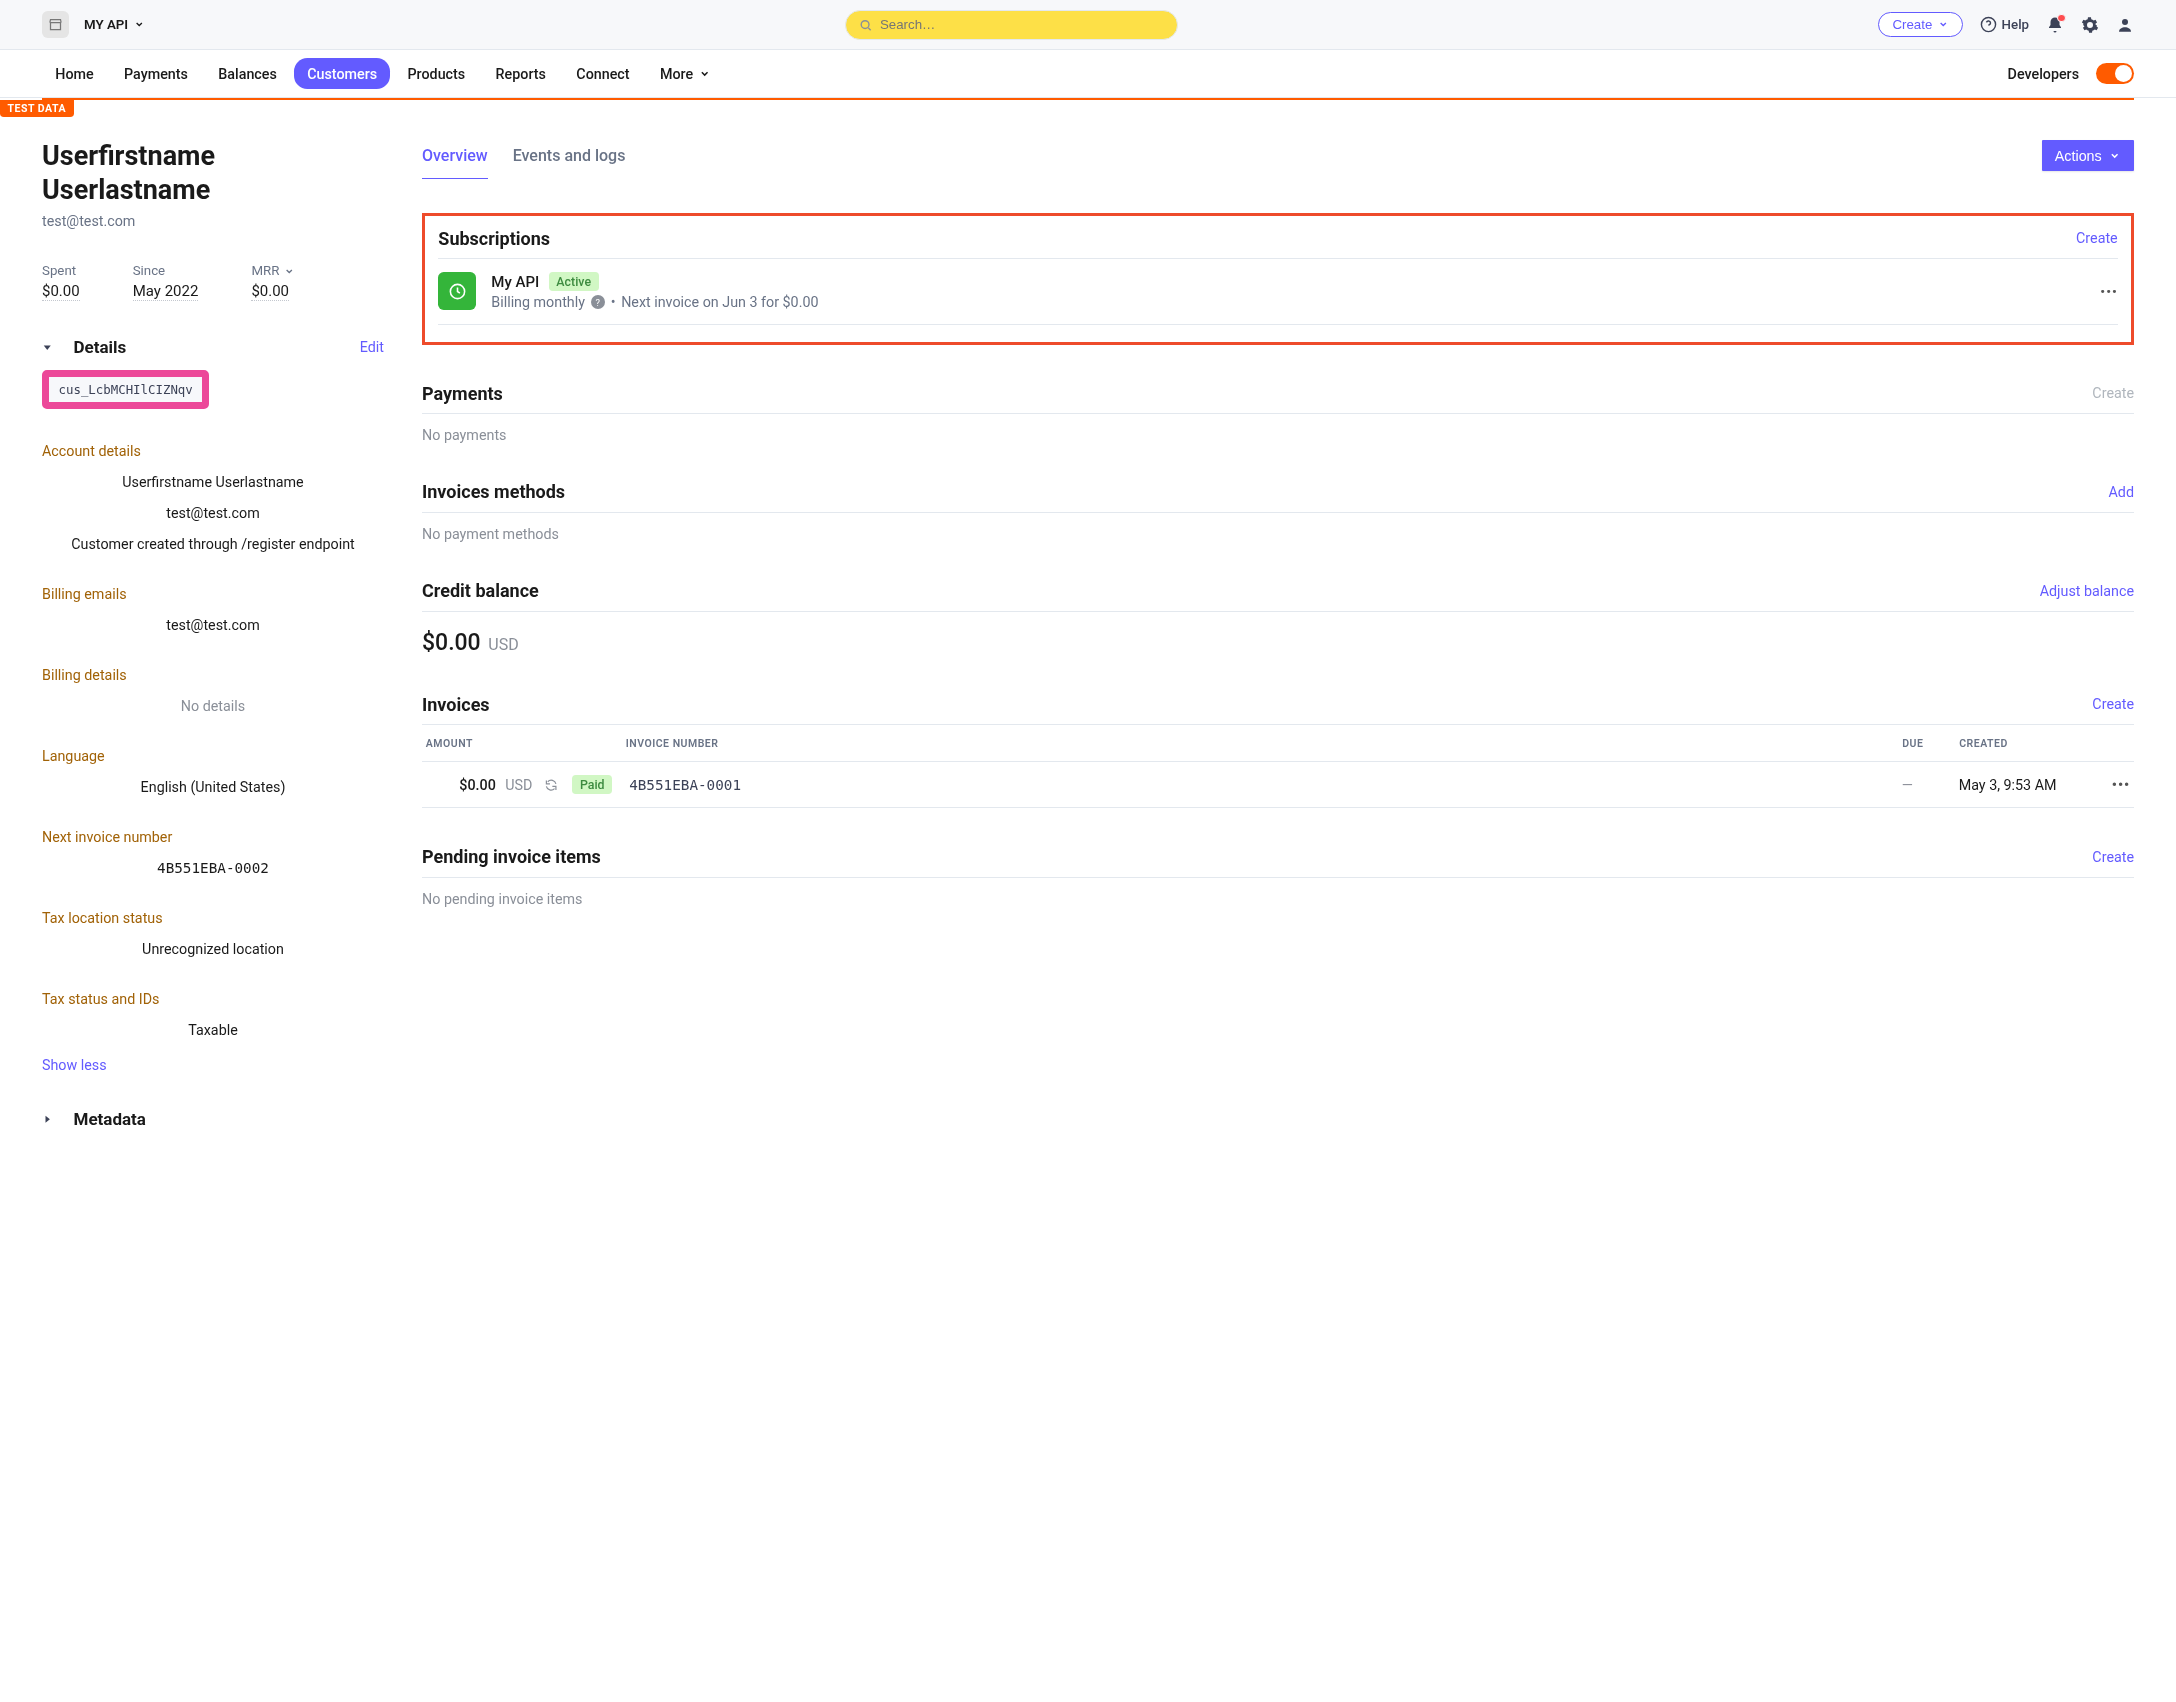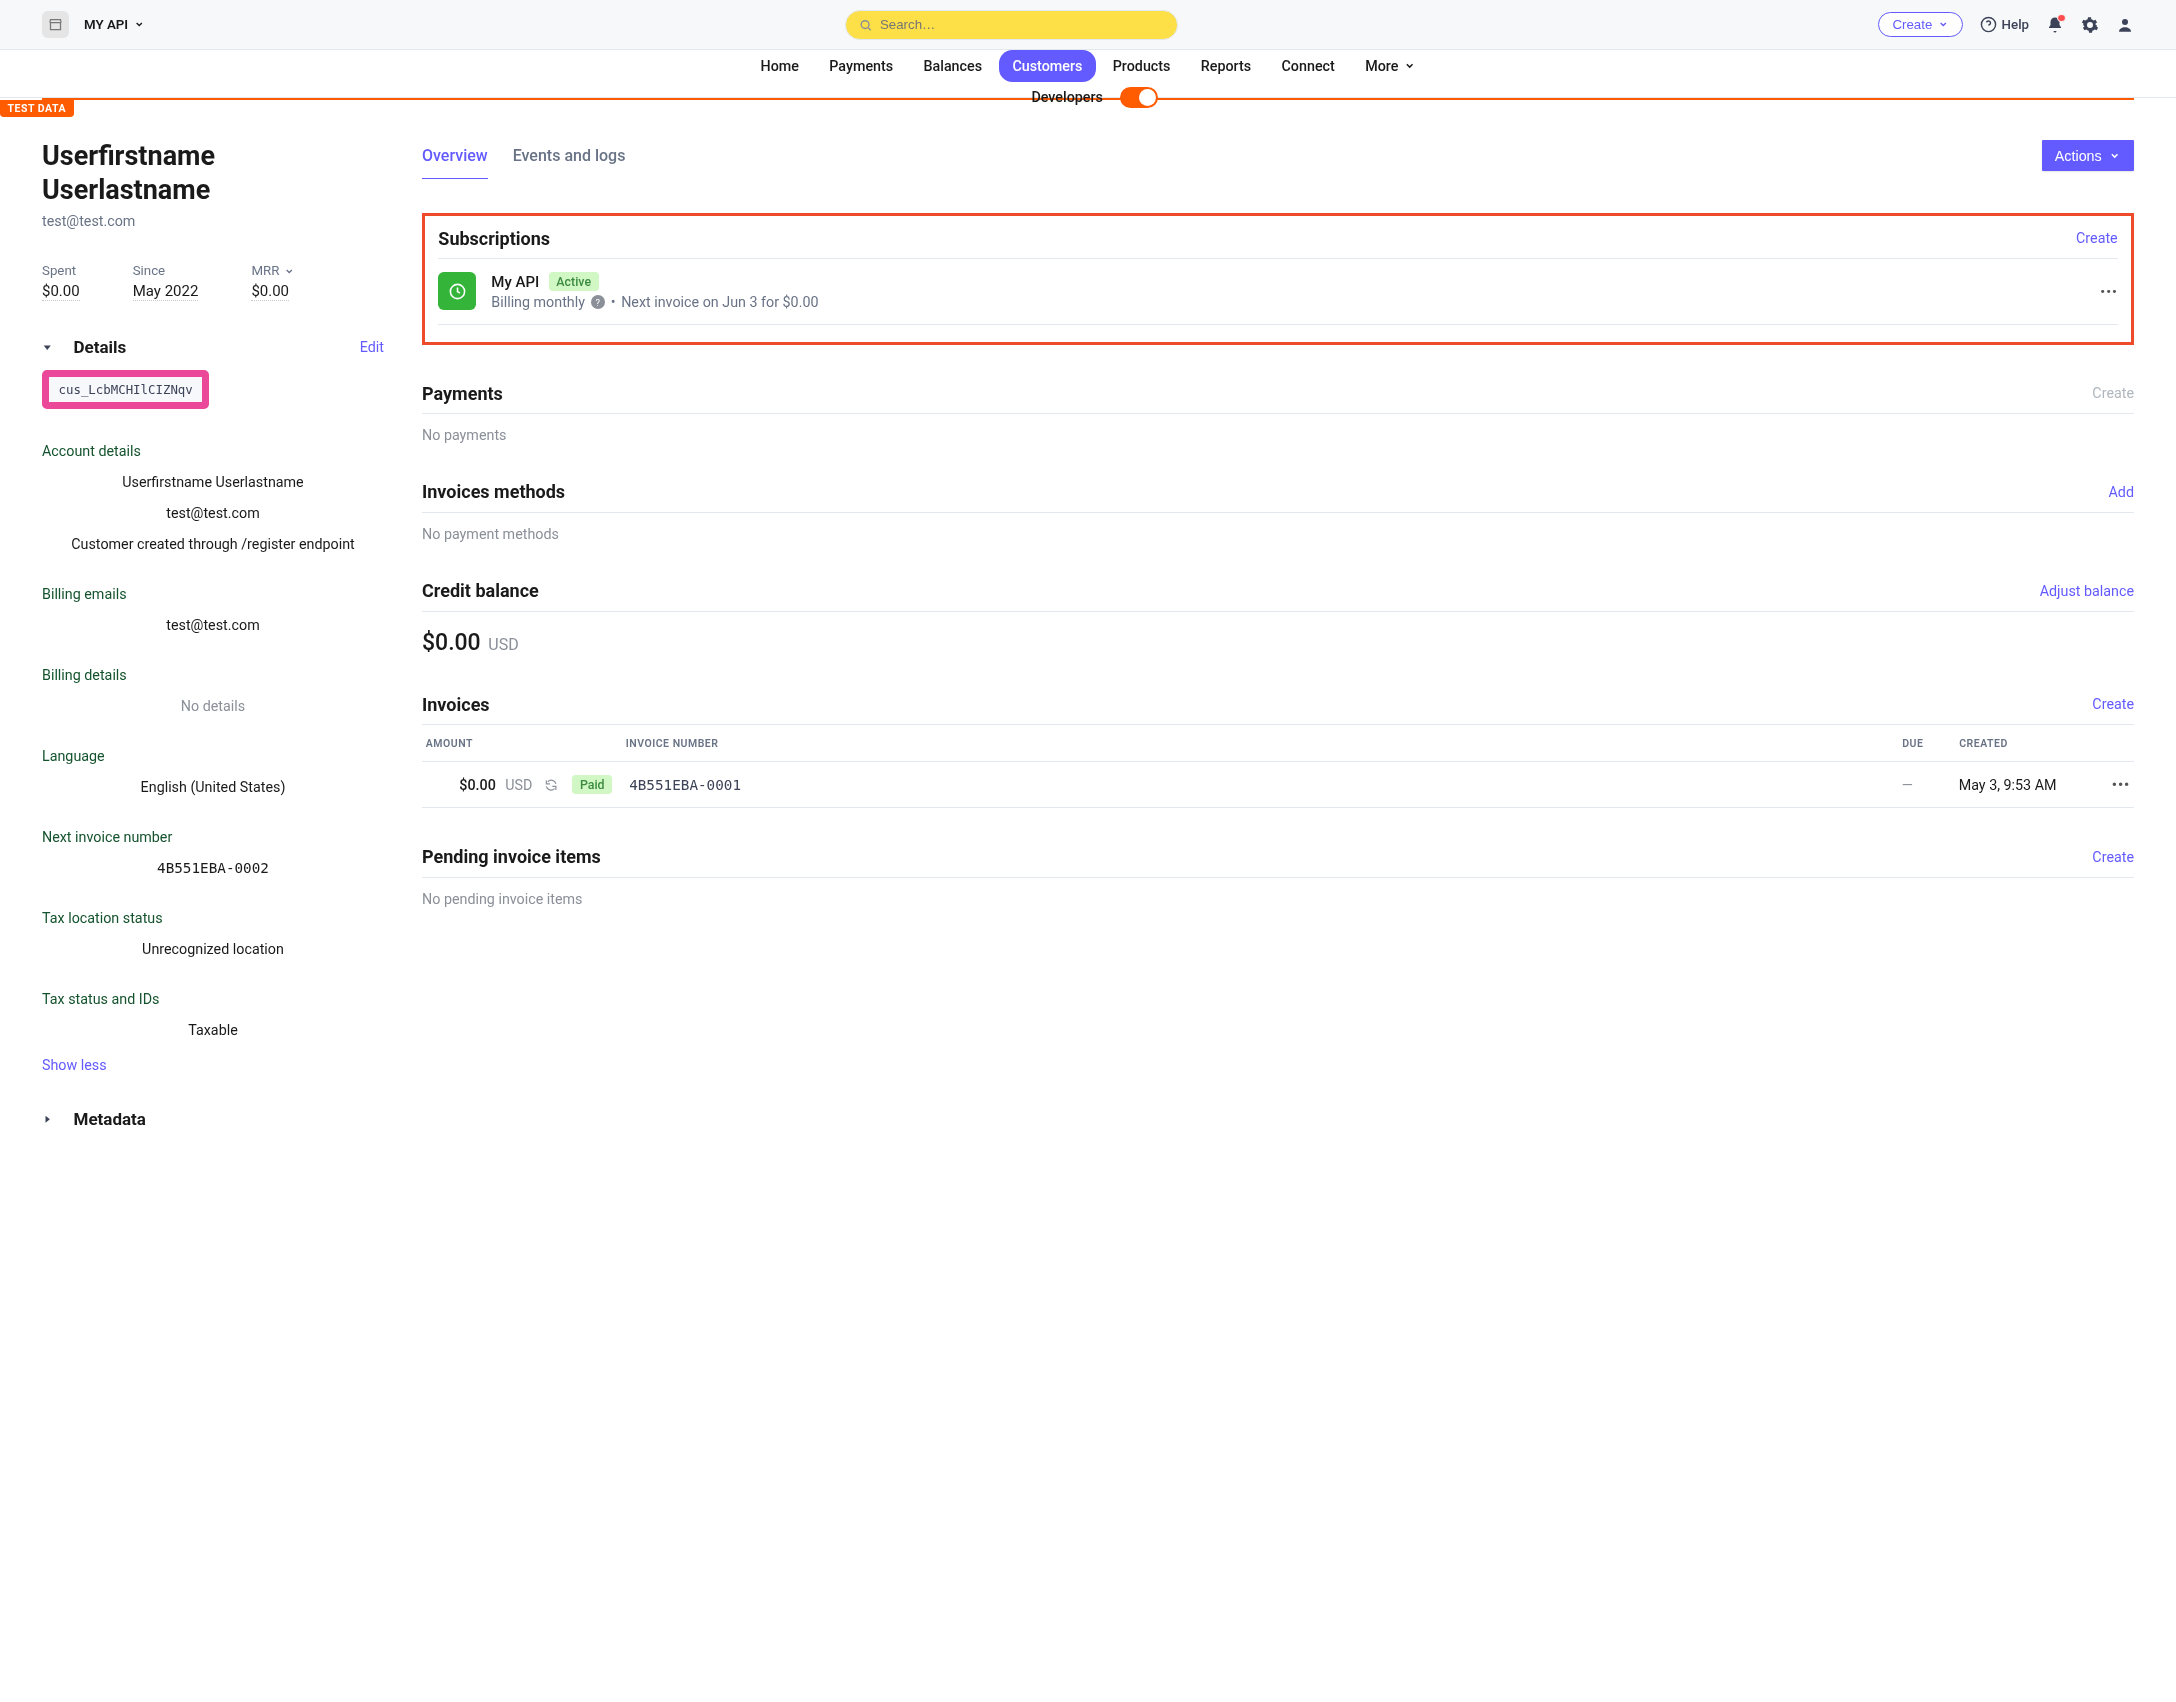--- a/index.html
+++ b/index.html
@@ -67,21 +67,20 @@
   .notif-rel { position:relative; }
   .notif-dot { position:absolute; top:-1.9px; right:-1.9px; width:8.6px; height:8.6px; background:#ff4d4f; border-radius:50%; border:1.4px solid #f7f8fa;}
   .navbar {
     display:flex;
     align-items:center;
     padding: 0 42px;
     border-bottom: 1px solid #e3e8ee;
     position:relative;
     height:48px;
     justify-content:space-between;
-    flex-direction:column;
   }
   .nav-left { display:flex; align-items:center; gap:3.8px; }
   .nav-item {
     padding: 7.6px 13.3px;
     font-size: 14.3px;
     font-weight:500;
     color:#1a1a1a;
     cursor:pointer;
     border-radius:13.3px;
   }
@@ -141,21 +140,21 @@
     background:#f7f8fb;
     border:7px solid #ec4899;
     border-radius:5px;
     padding:4.8px 9.5px;
     font-family: ui-monospace, Menlo, monospace;
     font-size:12.4px;
     color:#3c4257;
     margin-top:13.3px;
   }
   .detail-block { margin-top:19px; }
-  .detail-label { color:#14532d; font-size:14.3px;margin-top:34px; }
+  .detail-label { color:#a16207; font-size:14.3px;margin-top:34px; }
   .detail-value { color:#1a1a1a; font-size:14.3px; margin-top:15px;text-align:center; }
   .muted { color:#8a8f98; }
   .show-less { color:#635bff; font-size:14.3px; cursor:pointer; margin-top:19px; display:inline-block;}
   .tabs { display:flex; gap:25px; border-bottom:0; align-items:center;}
   .tab { padding:5.7px 0 13.3px; font-size:16px; color:#697386; cursor:pointer; font-weight:500;}
   .tab.active { color:#635bff; border-bottom:1.9px solid #635bff; }
   .tabs-row { display:flex; justify-content:space-between; align-items:flex-start; }
   .actions-btn {
     background:#635bff; color:#fff; border:none; border-radius:1px;
     padding:7.6px 13.3px; font-size:14.3px; font-weight:500;

